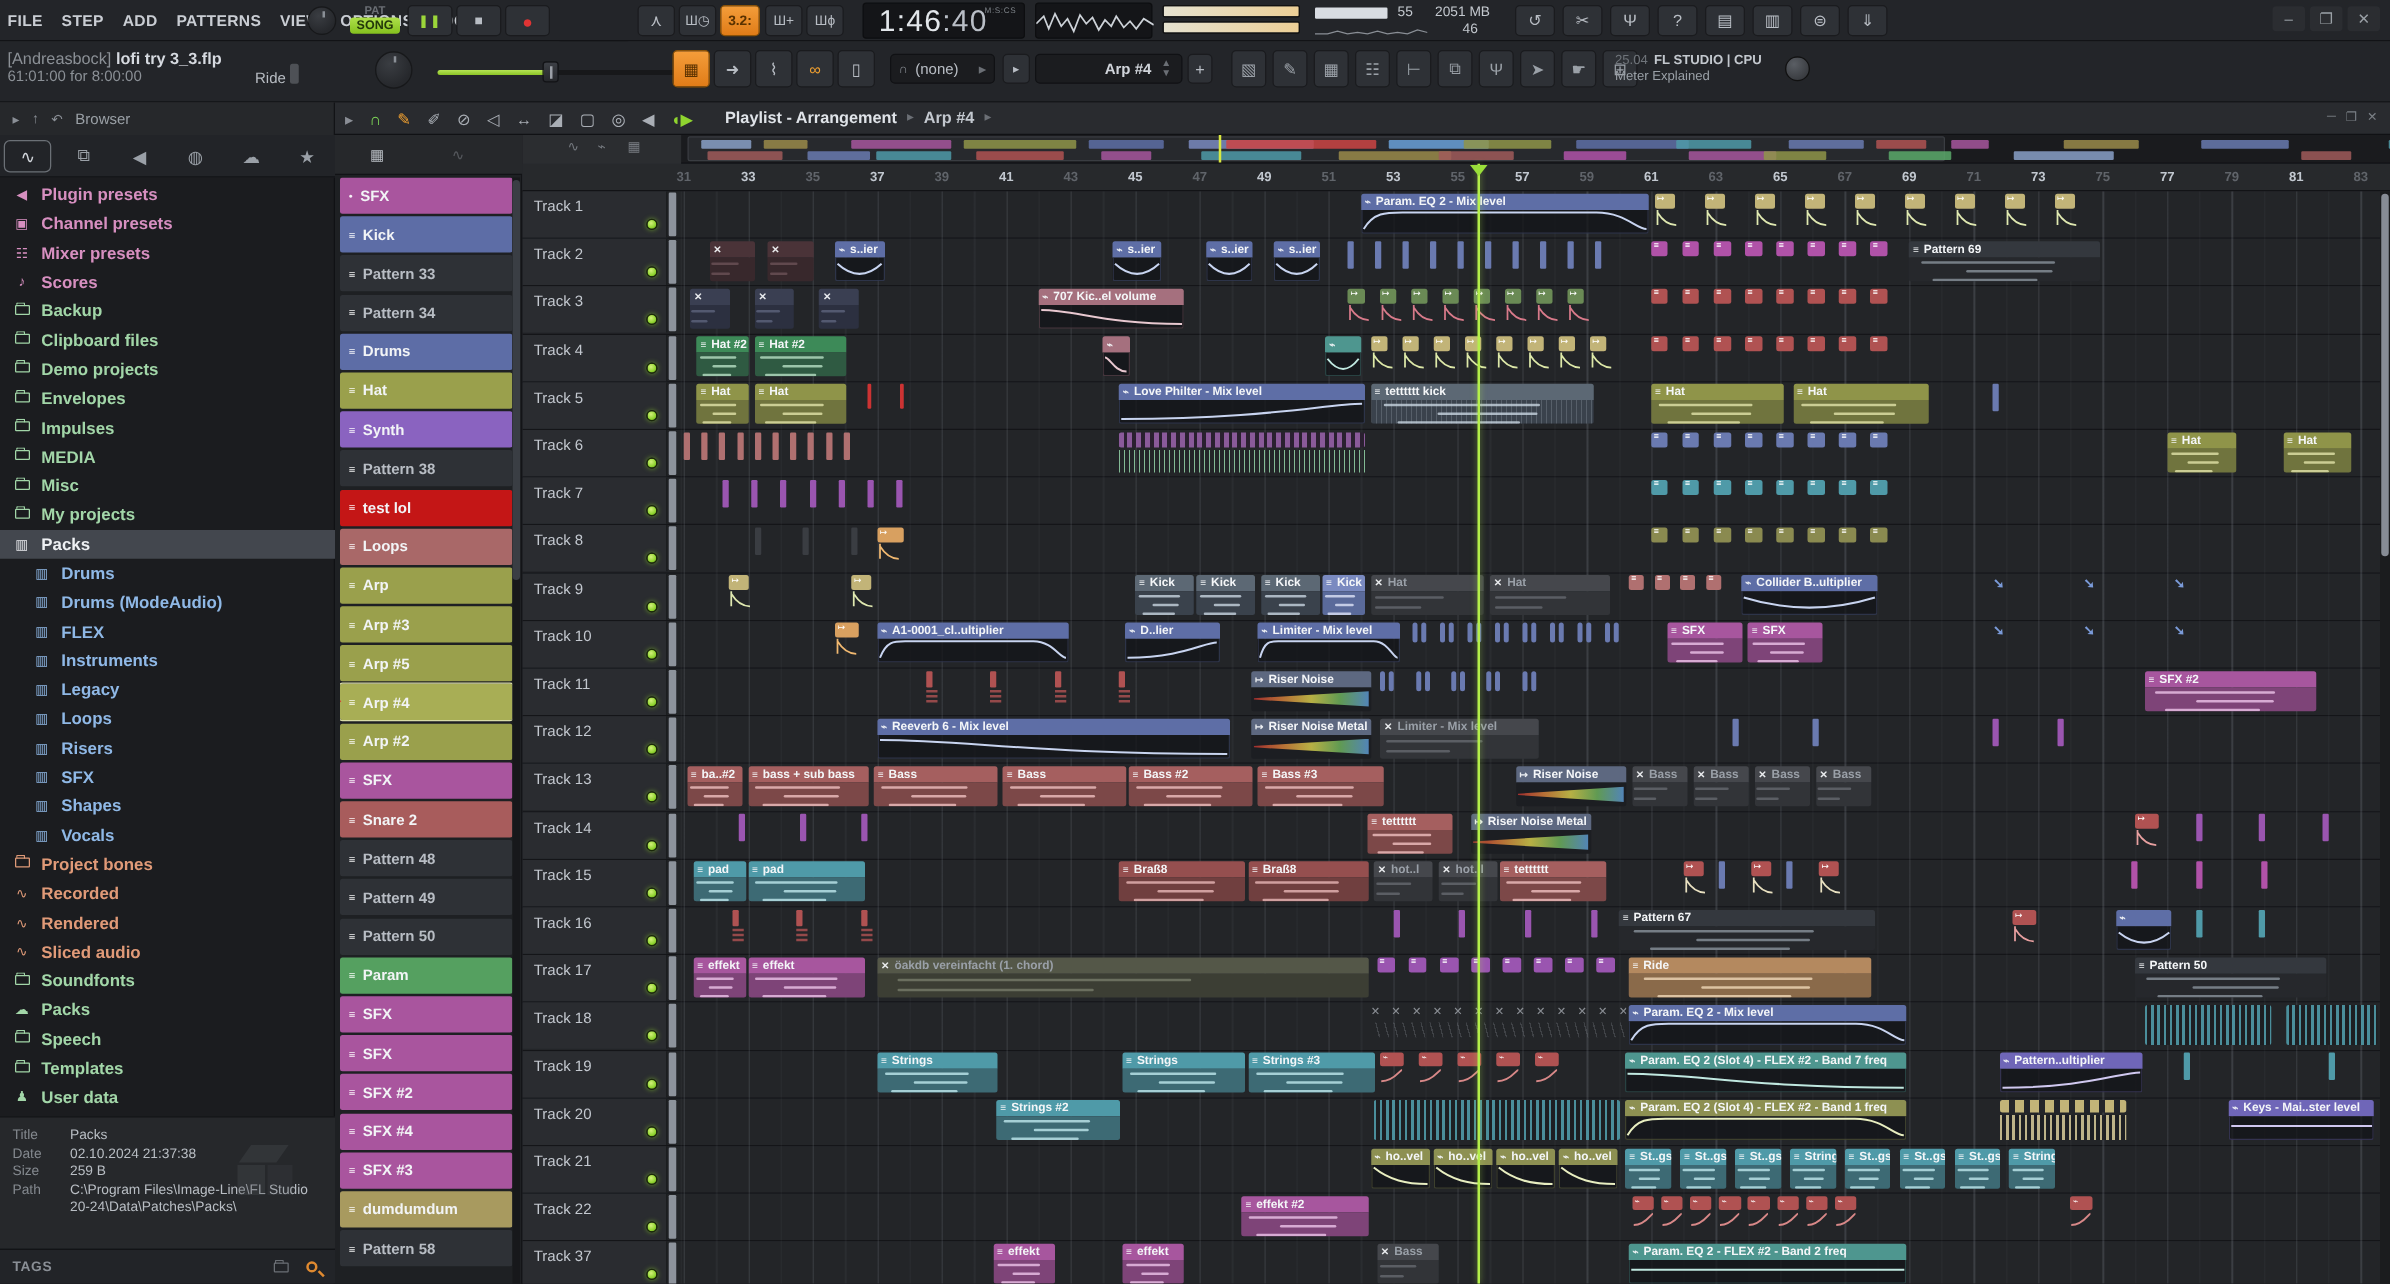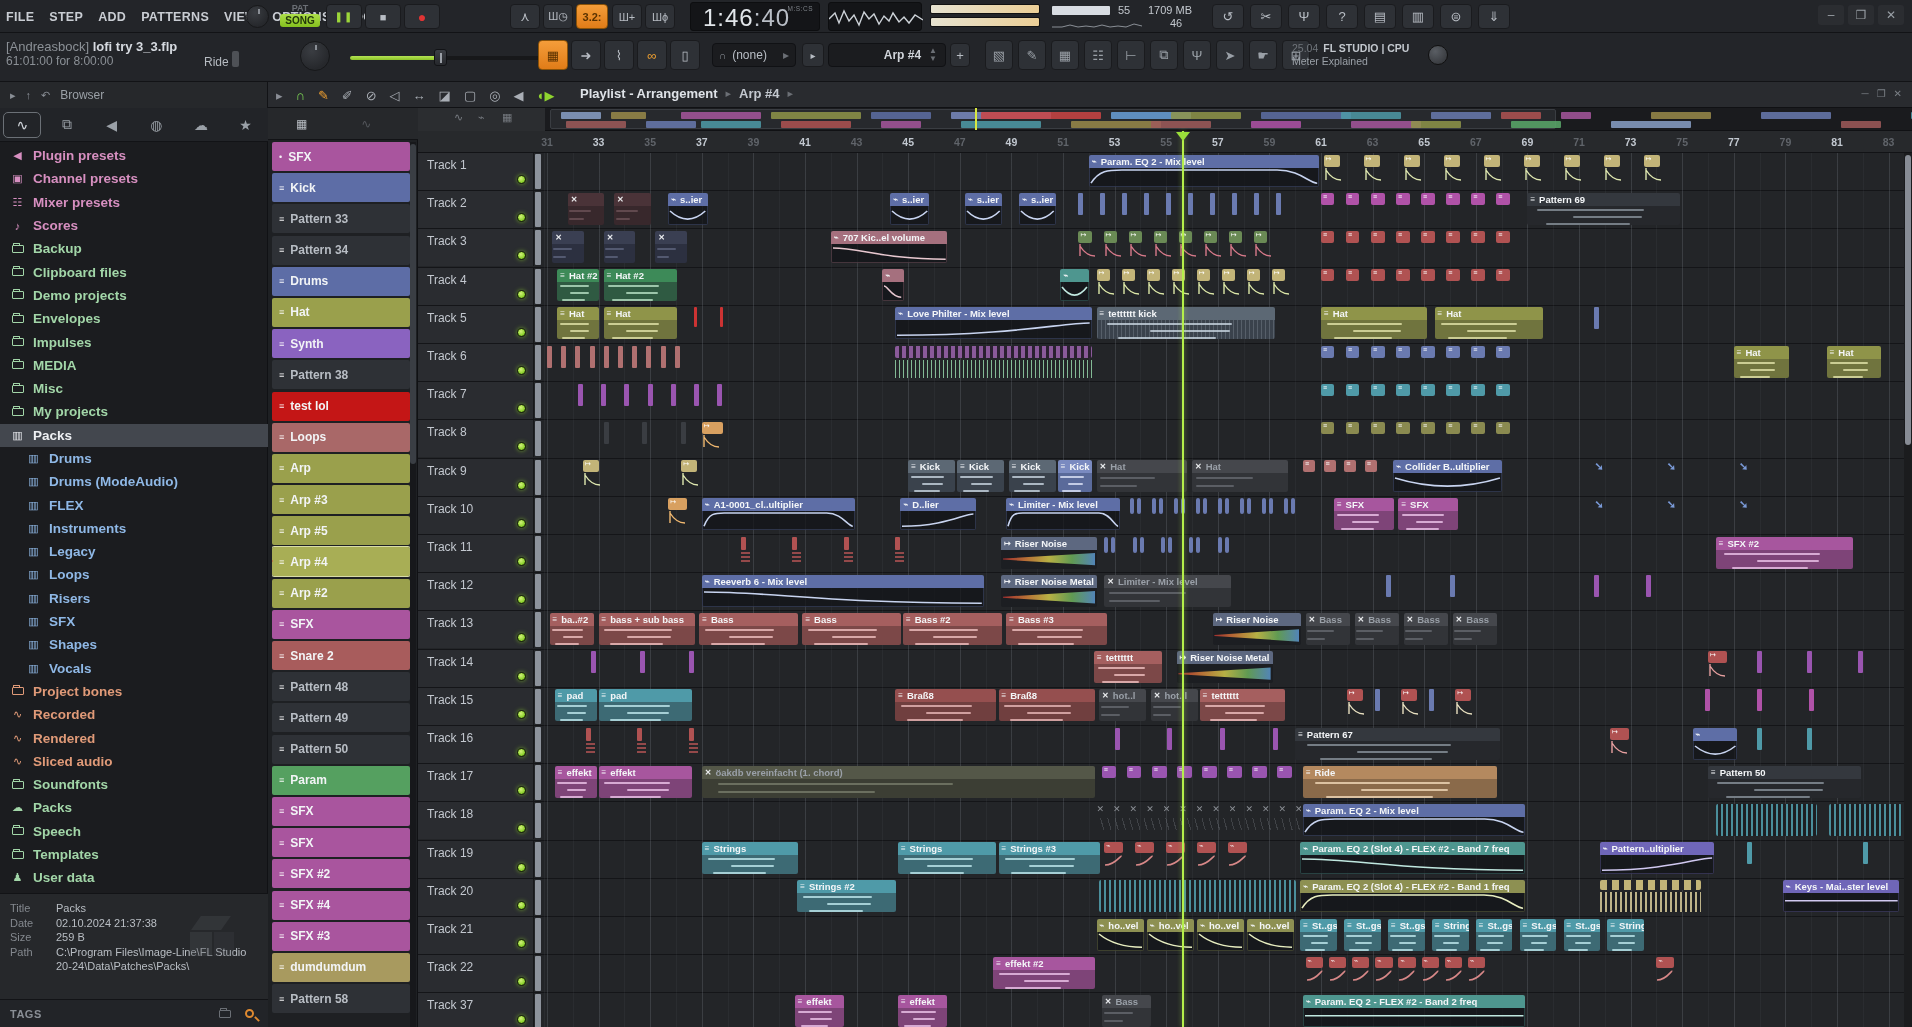--- a/index.html
+++ b/index.html
@@ -185,21 +185,21 @@
           <polyline points="0,16 6,10 10,20 15,8 20,18 25,12 30,22 35,9 40,16 45,11 50,21 55,13 60,18 64,10 70,19 75,14 80,20 86,12 94,17" fill="none" stroke="#cdd2d8" stroke-width="1.4"></polyline>
         </svg>
     </div>
     <div class="abs" style="left:930px;top:4px;width:110px;">
       <div style="height:10px;background:linear-gradient(90deg,#e6e2d0,#eccf96);border-radius:2px;margin-bottom:3px;border:1px solid #111;"></div>
       <div style="height:10px;background:linear-gradient(90deg,#e6e2d0,#eccf96);border-radius:2px;border:1px solid #111;"></div>
     </div>
     <div class="abs" style="left:1052px;top:3px;width:150px;height:28px;">
       <div class="abs" style="left:0;top:3px;width:58px;height:9px;background:#d8dce2;border-radius:1px;"></div>
       <div class="abs" style="left:66px;top:1px;color:#c3c8ce;font-size:11px;">55</div>
-      <div class="abs" style="left:96px;top:1px;color:#c3c8ce;font-size:11px;">1709 MB</div>
+      <div class="abs" style="left:96px;top:1px;color:#c3c8ce;font-size:11px;">2051 MB</div>
       <svg class="abs" style="left:0;top:16px;" width="90" height="10" viewBox="0 0 90 10">
           <polyline points="0,8 10,8 18,6 26,8 34,7 42,8 50,6 58,8 66,7 74,8 82,5 90,7" fill="none" stroke="#8a8f96" stroke-width="1"></polyline>
         </svg>
       <div class="abs" style="left:118px;top:14px;color:#c3c8ce;font-size:11px;">46</div>
     </div>
     <div id="tr-icons" class="abs" style="left:1212px;top:4px;display:flex;gap:6px;">
         <div class="tbtn" style="width: 32px; height: 25px; position: relative;">↺</div>
         <div class="tbtn" style="width: 32px; height: 25px; position: relative;">✂</div>
         <div class="tbtn" style="width: 32px; height: 25px; position: relative;">Ψ</div>
         <div class="tbtn" style="width: 32px; height: 25px; position: relative;">?</div>

